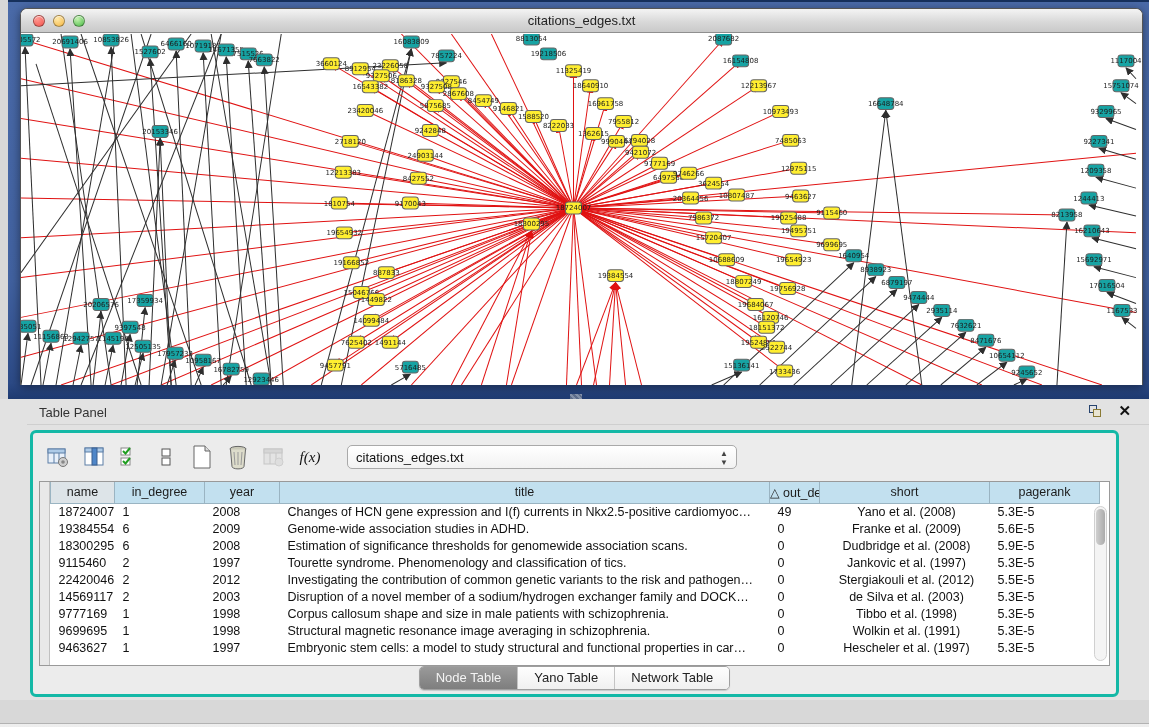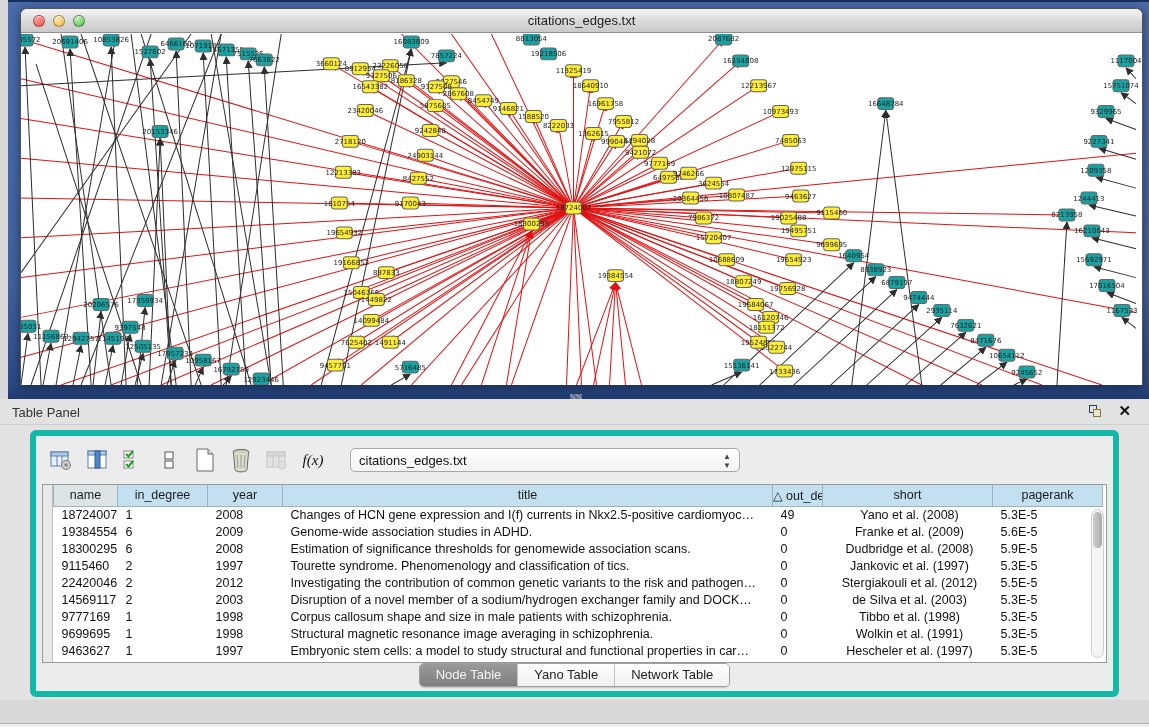--- a/index.html
+++ b/index.html
@@ -23,30 +23,30 @@
     box-shadow:inset 0 1px 1px rgba(255,255,255,.7); }
   .light.red{ background:radial-gradient(circle at 35% 30%, #ff9a93, #f4514a); }
   .light.yellow{ background:radial-gradient(circle at 35% 30%, #ffe9a8, #f6b software); background:radial-gradient(circle at 35% 30%, #ffe9a8, #f5b53e); }
   .light.green{ background:radial-gradient(circle at 35% 30%, #c4f2b0, #47ba43); }
   .canvas { position:absolute; left:0; top:25px; right:0; bottom:0; background:#fff; }
   .canvas svg { width:100%; height:100%; display:block; }
   .splitter-handle { position:absolute; left:570px; top:394px; width:12px; height:7px;
     background:repeating-linear-gradient(45deg,#9aa4b5 0 2px,#6b7890 2px 4px); opacity:.8; }
 
   
-  .table-panel { position:absolute; left:0; top:399px; width:1149px; height:301px; background:#e2e2e2; }
+  .table-panel { position:absolute; left:0; top:399px; width:1149px; height:301px; background:#e2e2e2;padding-left:27px; }
   .panel-titlebar { height:26px; position:relative; border-bottom:1px solid #cfcfcf; }
   .panel-titlebar .ptitle { position:absolute; left:12px; top:6px; font-size:13px; color:#333; }
   .float-icon { position:absolute; right:46px; top:6px; width:14px; height:14px; }
   .float-icon .sq1 { position:absolute; left:0; top:0; width:8px; height:8px; border:1.5px solid #26436e; }
   .float-icon .sq2 { position:absolute; left:4px; top:4px; width:8px; height:8px; border:1.5px solid #8a7a34; background:#e9e5d2; }
   .close-icon { position:absolute; right:18px; top:4px; font-size:15px; font-weight:bold; color:#111; line-height:16px; }
 
   .inner-panel { position:absolute; left:30px; top:31px; width:1089px; height:267px;
-    border:6px solid #14b8a6; border-radius:6px; background:#ececec; }
+    border:3px solid #14b8a6; border-radius:6px; background:#ececec; }
   .toolbar { height:48px; display:flex; align-items:center; padding-left:12px; gap:10px; }
   .tb-icon { width:26px; height:26px; display:flex; align-items:center; justify-content:center; }
   .fx { font-size:15px; font-style:italic; font-family:"Liberation Serif", serif; color:#111; }
   .selector { margin-left:14px; width:390px; height:24px; background:linear-gradient(#ffffff,#f2f2f2);
     border:1px solid #a9a9a9; border-radius:5px; display:flex; align-items:center; padding:0 8px;
     font-size:13px; color:#111; position:relative; }
   .selector .steppers { position:absolute; right:8px; top:3px; font-size:8px; color:#444; line-height:9px; text-align:center; }
 
   .table-wrap { position:absolute; left:6px; right:6px; top:48px; bottom:28px; background:#fff;
     border:1px solid #999; overflow:hidden; }

